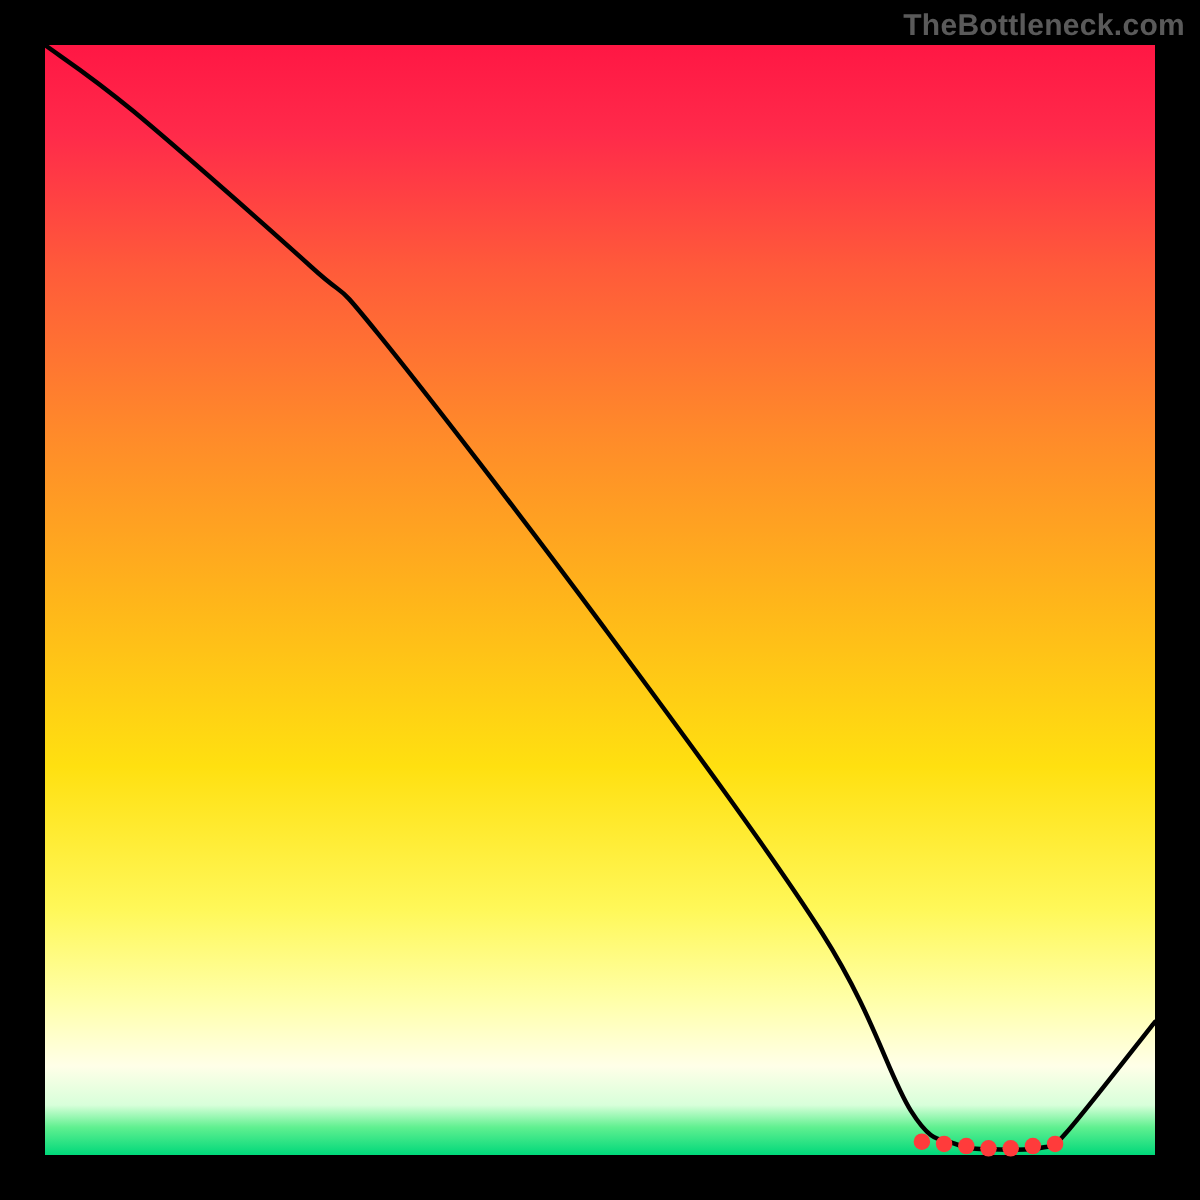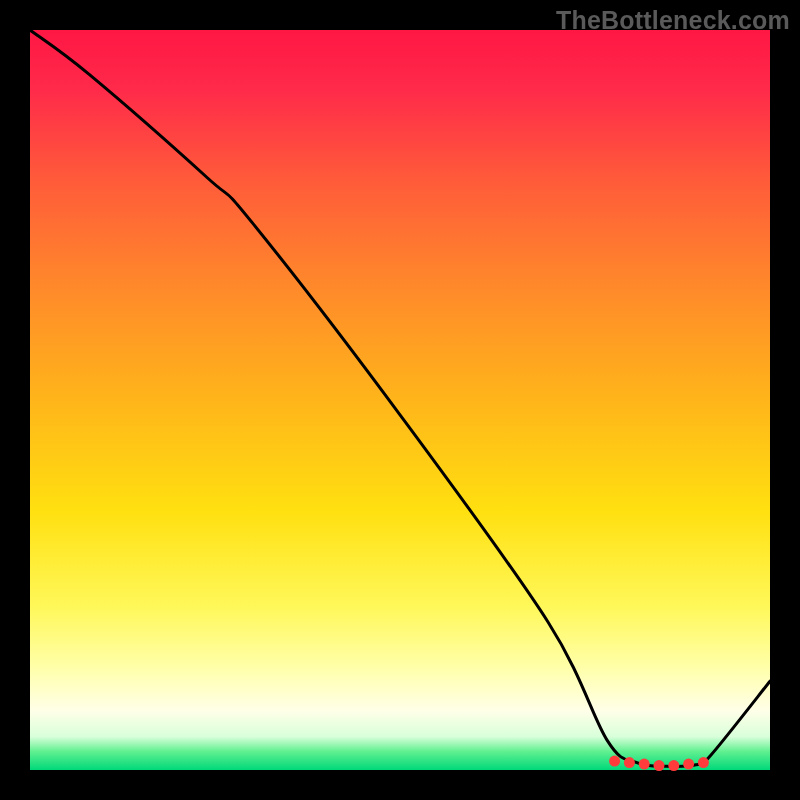--- a/index.html
+++ b/index.html
@@ -14,21 +14,21 @@
   .container {
     position: relative;
     width: 800px;
     height: 800px;
   }
   .watermark {
     position: absolute;
     top: 6px;
     right: 10px;
     color: #5a5a5a;
-    font-size: 25px;
+    font-size: 20px;
     font-weight: 600;
     letter-spacing: 0.2px;
     z-index: 10;
   }
   svg {
     display: block;
   }
 </style>
 </head>
 <body>

